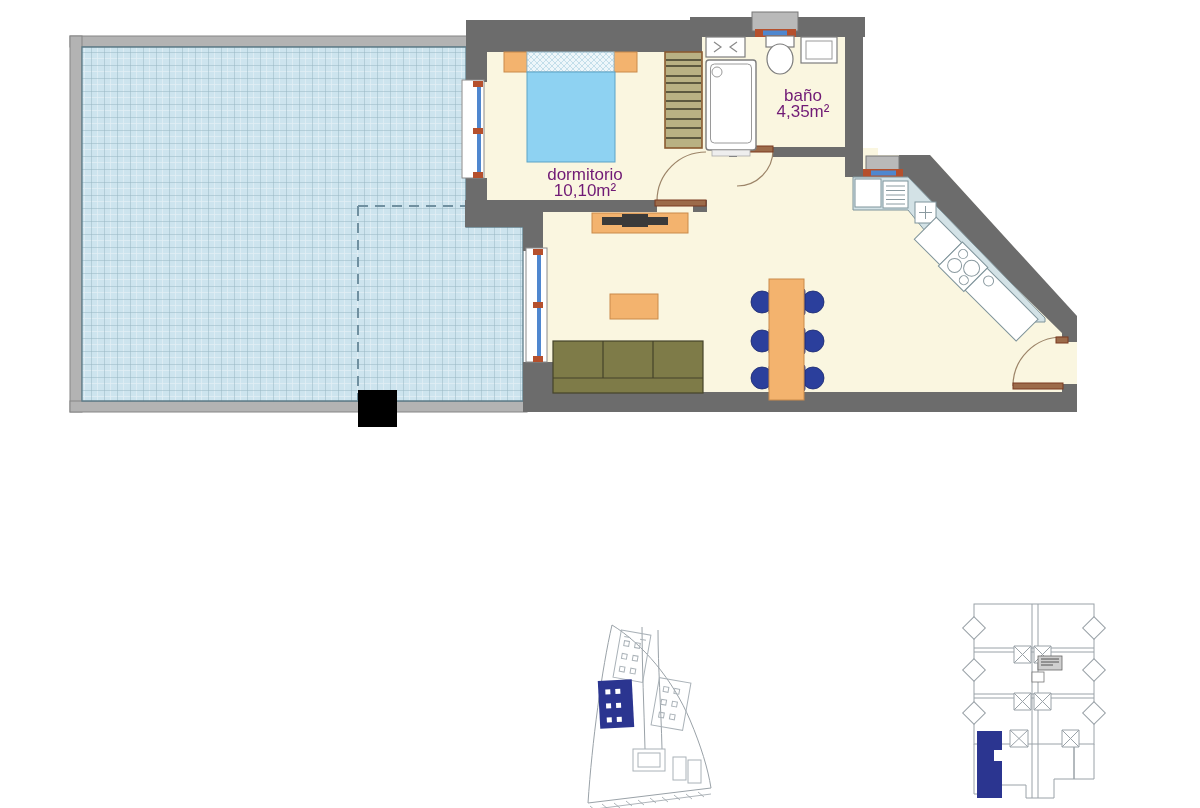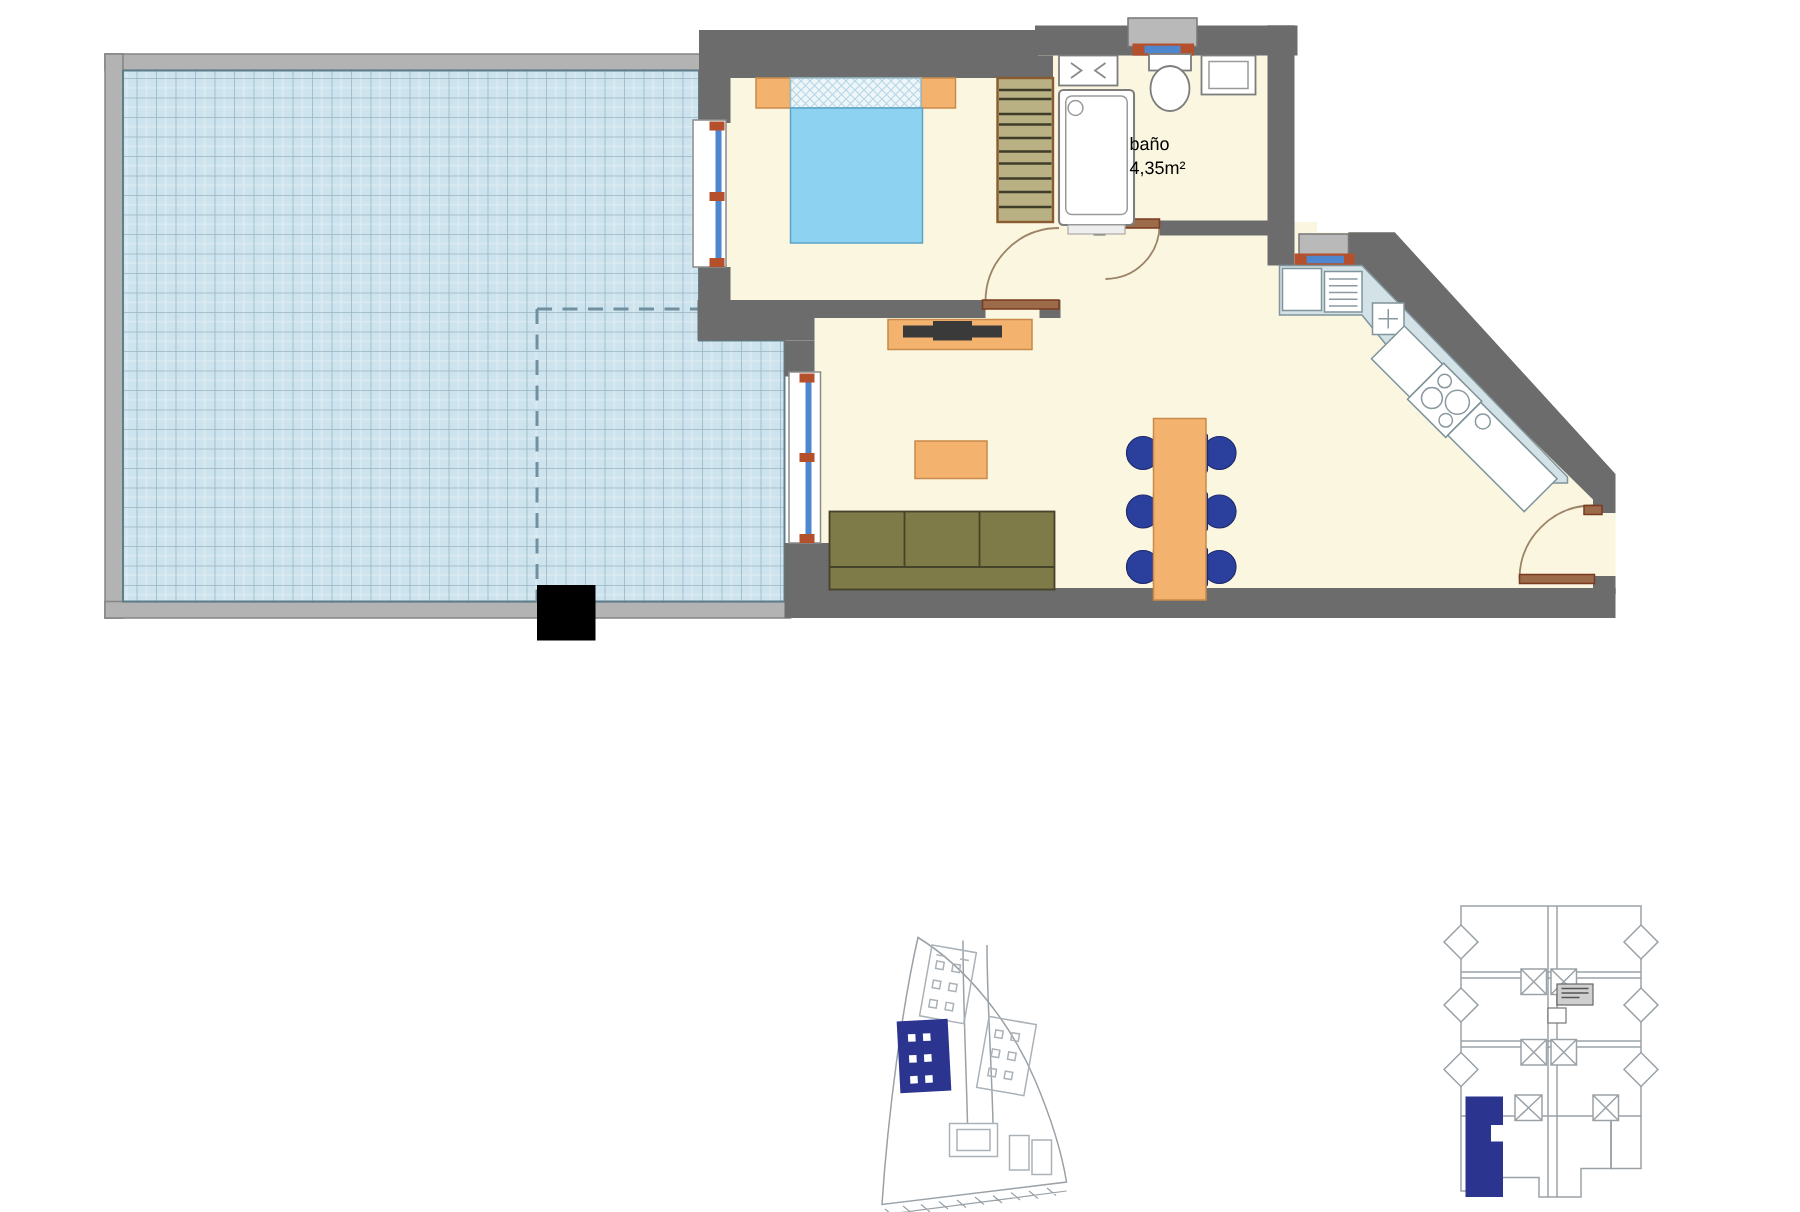--- a/index.html
+++ b/index.html
@@ -1,19 +1,19 @@
 <!DOCTYPE html>
 <html><head>
 <meta charset="utf-8">
 <style>
   html,body{margin:0;padding:0;background:#ffffff;}
   .stage{position:relative;width:1200px;height:808px;background:#fff;overflow:hidden;
          font-family:"Liberation Sans",sans-serif;}
   .plan-svg{position:absolute;left:0;top:0;}
-  .room-label{position:absolute;text-align:left;color:#000000;font-size:12px;
+  .room-label{position:absolute;text-align:center;color:#701a75;font-size:17px;
               line-height:16px;white-space:nowrap;}
   .room-label .area{display:block;}
 </style>
 </head>
 <body>
 
 <div class="stage">
 
 <svg class="plan-svg" width="1200" height="808" viewBox="0 0 1200 808">
   <defs>
@@ -279,18 +279,22 @@
     </g>
     <g>
       <rect x="76" y="58" width="24" height="14" fill="#cfcfcf" stroke="#666666" stroke-width="0.8"></rect>
       <path d="M79,61 h18 M79,64 h18 M79,67 h12" stroke="#555555" stroke-width="1" fill="none"></path>
       <rect x="70" y="74" width="12" height="10" fill="#ffffff" stroke="#777777" stroke-width="0.8"></rect>
     </g>
     <path d="M15,133 L40,133 L40,152 L32,152 L32,163 L40,163 L40,200 L15,200 Z" fill="#2b3590"></path>
   </g>
 </svg>
 
+<div class="room-label" style="left:518px;top:167px;width:134px;">
+  <span>dormitorio</span>
+  <span class="area">10,10m²</span>
+</div>
 <div class="room-label" style="left:753px;top:88px;width:100px;">
   <span>baño</span>
   <span class="area">4,35m²</span>
 </div>
 
 </div>
 
 </body></html>

